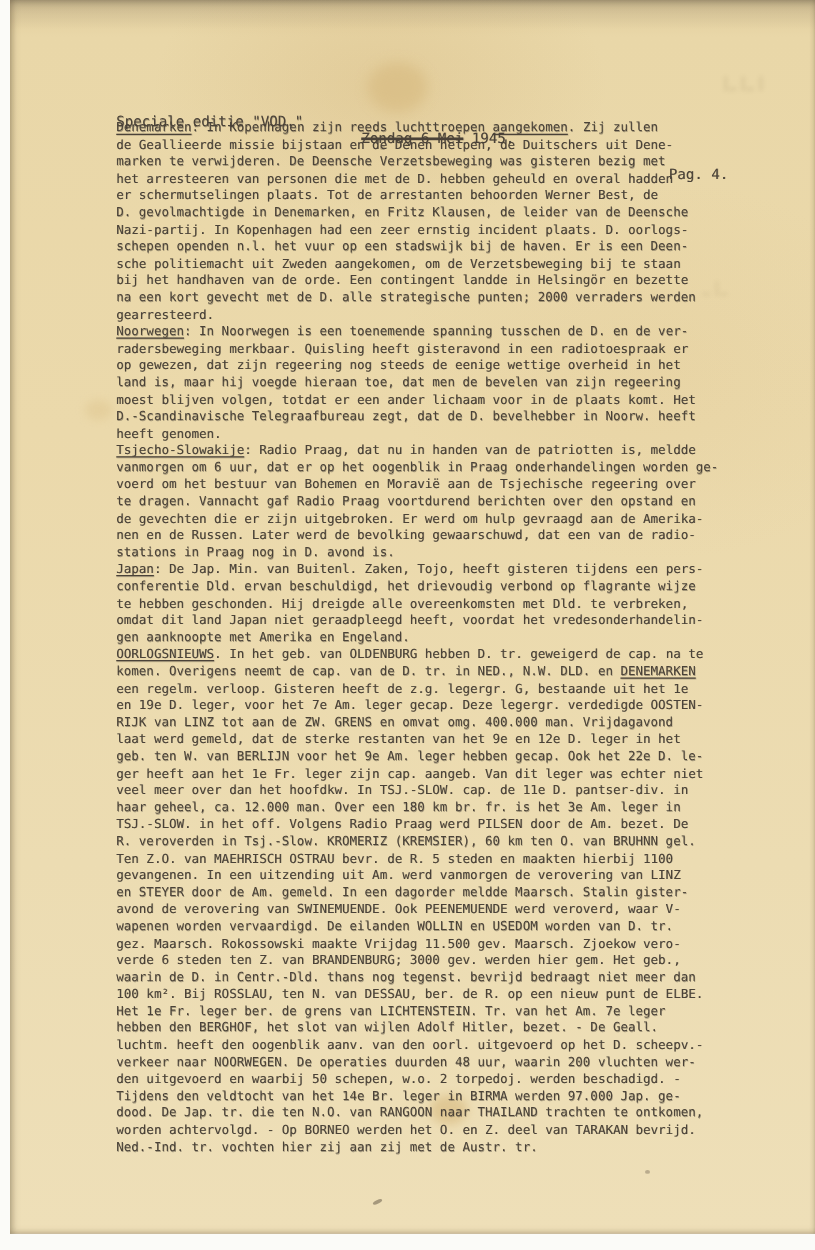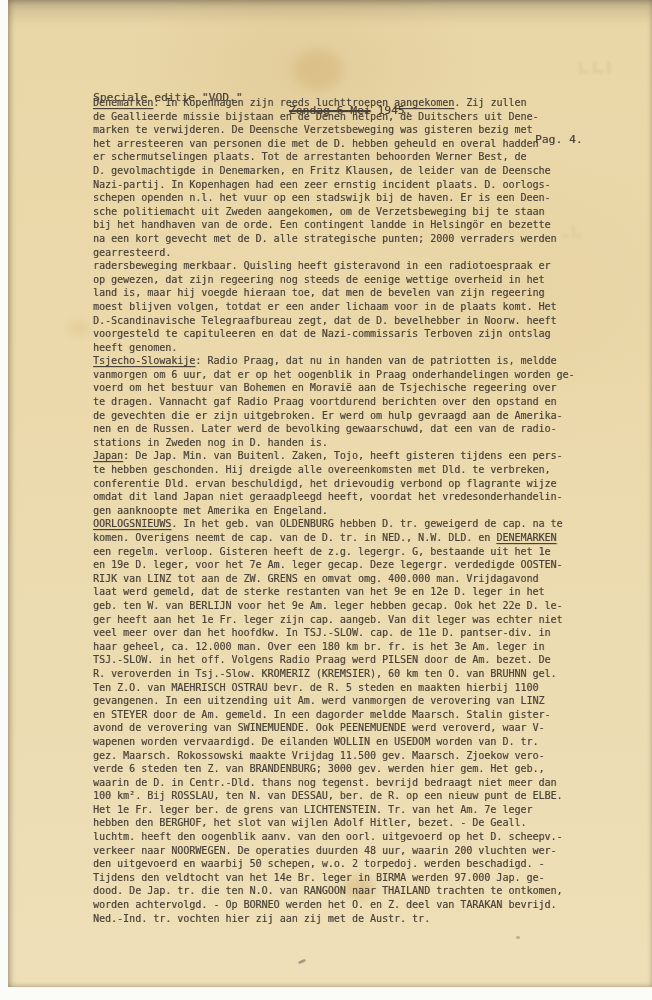--- a/index.html
+++ b/index.html
@@ -91,41 +91,41 @@
         <div class="ln">er schermutselingen plaats. Tot de arrestanten behoorden Werner Best, de</div>
         <div class="ln">D. gevolmachtigde in Denemarken, en Fritz Klausen, de leider van de Deensche</div>
         <div class="ln">Nazi-partij. In Kopenhagen had een zeer ernstig incident plaats. D. oorlogs-</div>
         <div class="ln">schepen openden n.l. het vuur op een stadswijk bij de haven. Er is een Deen-</div>
         <div class="ln">sche politiemacht uit Zweden aangekomen, om de Verzetsbeweging bij te staan</div>
         <div class="ln">bij het handhaven van de orde. Een contingent landde in Helsingör en bezette</div>
         <div class="ln">na een kort gevecht met de D. alle strategische punten; 2000 verraders werden</div>
         <div class="ln">gearresteerd.</div>
       </div>
       <div class="section">
+        <div class="ln"><span class="u">Noorwegen</span>: In Noorwegen is een toenemende spanning tusschen de D. en de ver-</div>
         <div class="ln">radersbeweging merkbaar. Quisling heeft gisteravond in een radiotoespraak er</div>
         <div class="ln">op gewezen, dat zijn regeering nog steeds de eenige wettige overheid in het</div>
         <div class="ln">land is, maar hij voegde hieraan toe, dat men de bevelen van zijn regeering</div>
         <div class="ln">moest blijven volgen, totdat er een ander lichaam voor in de plaats komt. Het</div>
         <div class="ln">D.-Scandinavische Telegraafbureau zegt, dat de D. bevelhebber in Noorw. heeft</div>
-        <div class="ln">voorgesteld te capituleeren en dat de Nazi-commissaris Terboven zijn ontslag</div>
         <div class="ln">heeft genomen.</div>
       </div>
       <div class="section">
         <div class="ln"><span class="u">Tsjecho-Slowakije</span>: Radio Praag, dat nu in handen van de patriotten is, meldde</div>
         <div class="ln">vanmorgen om 6 uur, dat er op het oogenblik in Praag onderhandelingen worden ge-</div>
         <div class="ln">voerd om het bestuur van Bohemen en Moravië aan de Tsjechische regeering over</div>
         <div class="ln">te dragen. Vannacht gaf Radio Praag voortdurend berichten over den opstand en</div>
         <div class="ln">de gevechten die er zijn uitgebroken. Er werd om hulp gevraagd aan de Amerika-</div>
         <div class="ln">nen en de Russen. Later werd de bevolking gewaarschuwd, dat een van de radio-</div>
-        <div class="ln">stations in Zweden nog in D. handen is.</div>
+        <div class="ln">stations in Praag nog in D. avond is.</div>
       </div>
       <div class="section">
         <div class="ln"><span class="u">Japan</span>: De Jap. Min. van Buitenl. Zaken, Tojo, heeft gisteren tijdens een pers-</div>
+        <div class="ln">conferentie Dld. ervan beschuldigd, het drievoudig verbond op flagrante wijze</div>
         <div class="ln">te hebben geschonden. Hij dreigde alle overeenkomsten met Dld. te verbreken,</div>
-        <div class="ln">conferentie Dld. ervan beschuldigd, het drievoudig verbond op flagrante wijze</div>
         <div class="ln">omdat dit land Japan niet geraadpleegd heeft, voordat het vredesonderhandelin-</div>
         <div class="ln">gen aanknoopte met Amerika en Engeland.</div>
       </div>
       <div class="section gap">
         <div class="ln"><span class="u">OORLOGSNIEUWS</span>. In het geb. van OLDENBURG hebben D. tr. geweigerd de cap. na te</div>
         <div class="ln">komen. Overigens neemt de cap. van de D. tr. in NED., N.W. DLD. en <span class="u">DENEMARKEN</span></div>
         <div class="ln">een regelm. verloop. Gisteren heeft de z.g. legergr. G, bestaande uit het 1e</div>
         <div class="ln">en 19e D. leger, voor het 7e Am. leger gecap. Deze legergr. verdedigde OOSTEN-</div>
         <div class="ln">RIJK van LINZ tot aan de ZW. GRENS en omvat omg. 400.000 man. Vrijdagavond</div>
         <div class="ln">laat werd gemeld, dat de sterke restanten van het 9e en 12e D. leger in het</div>

